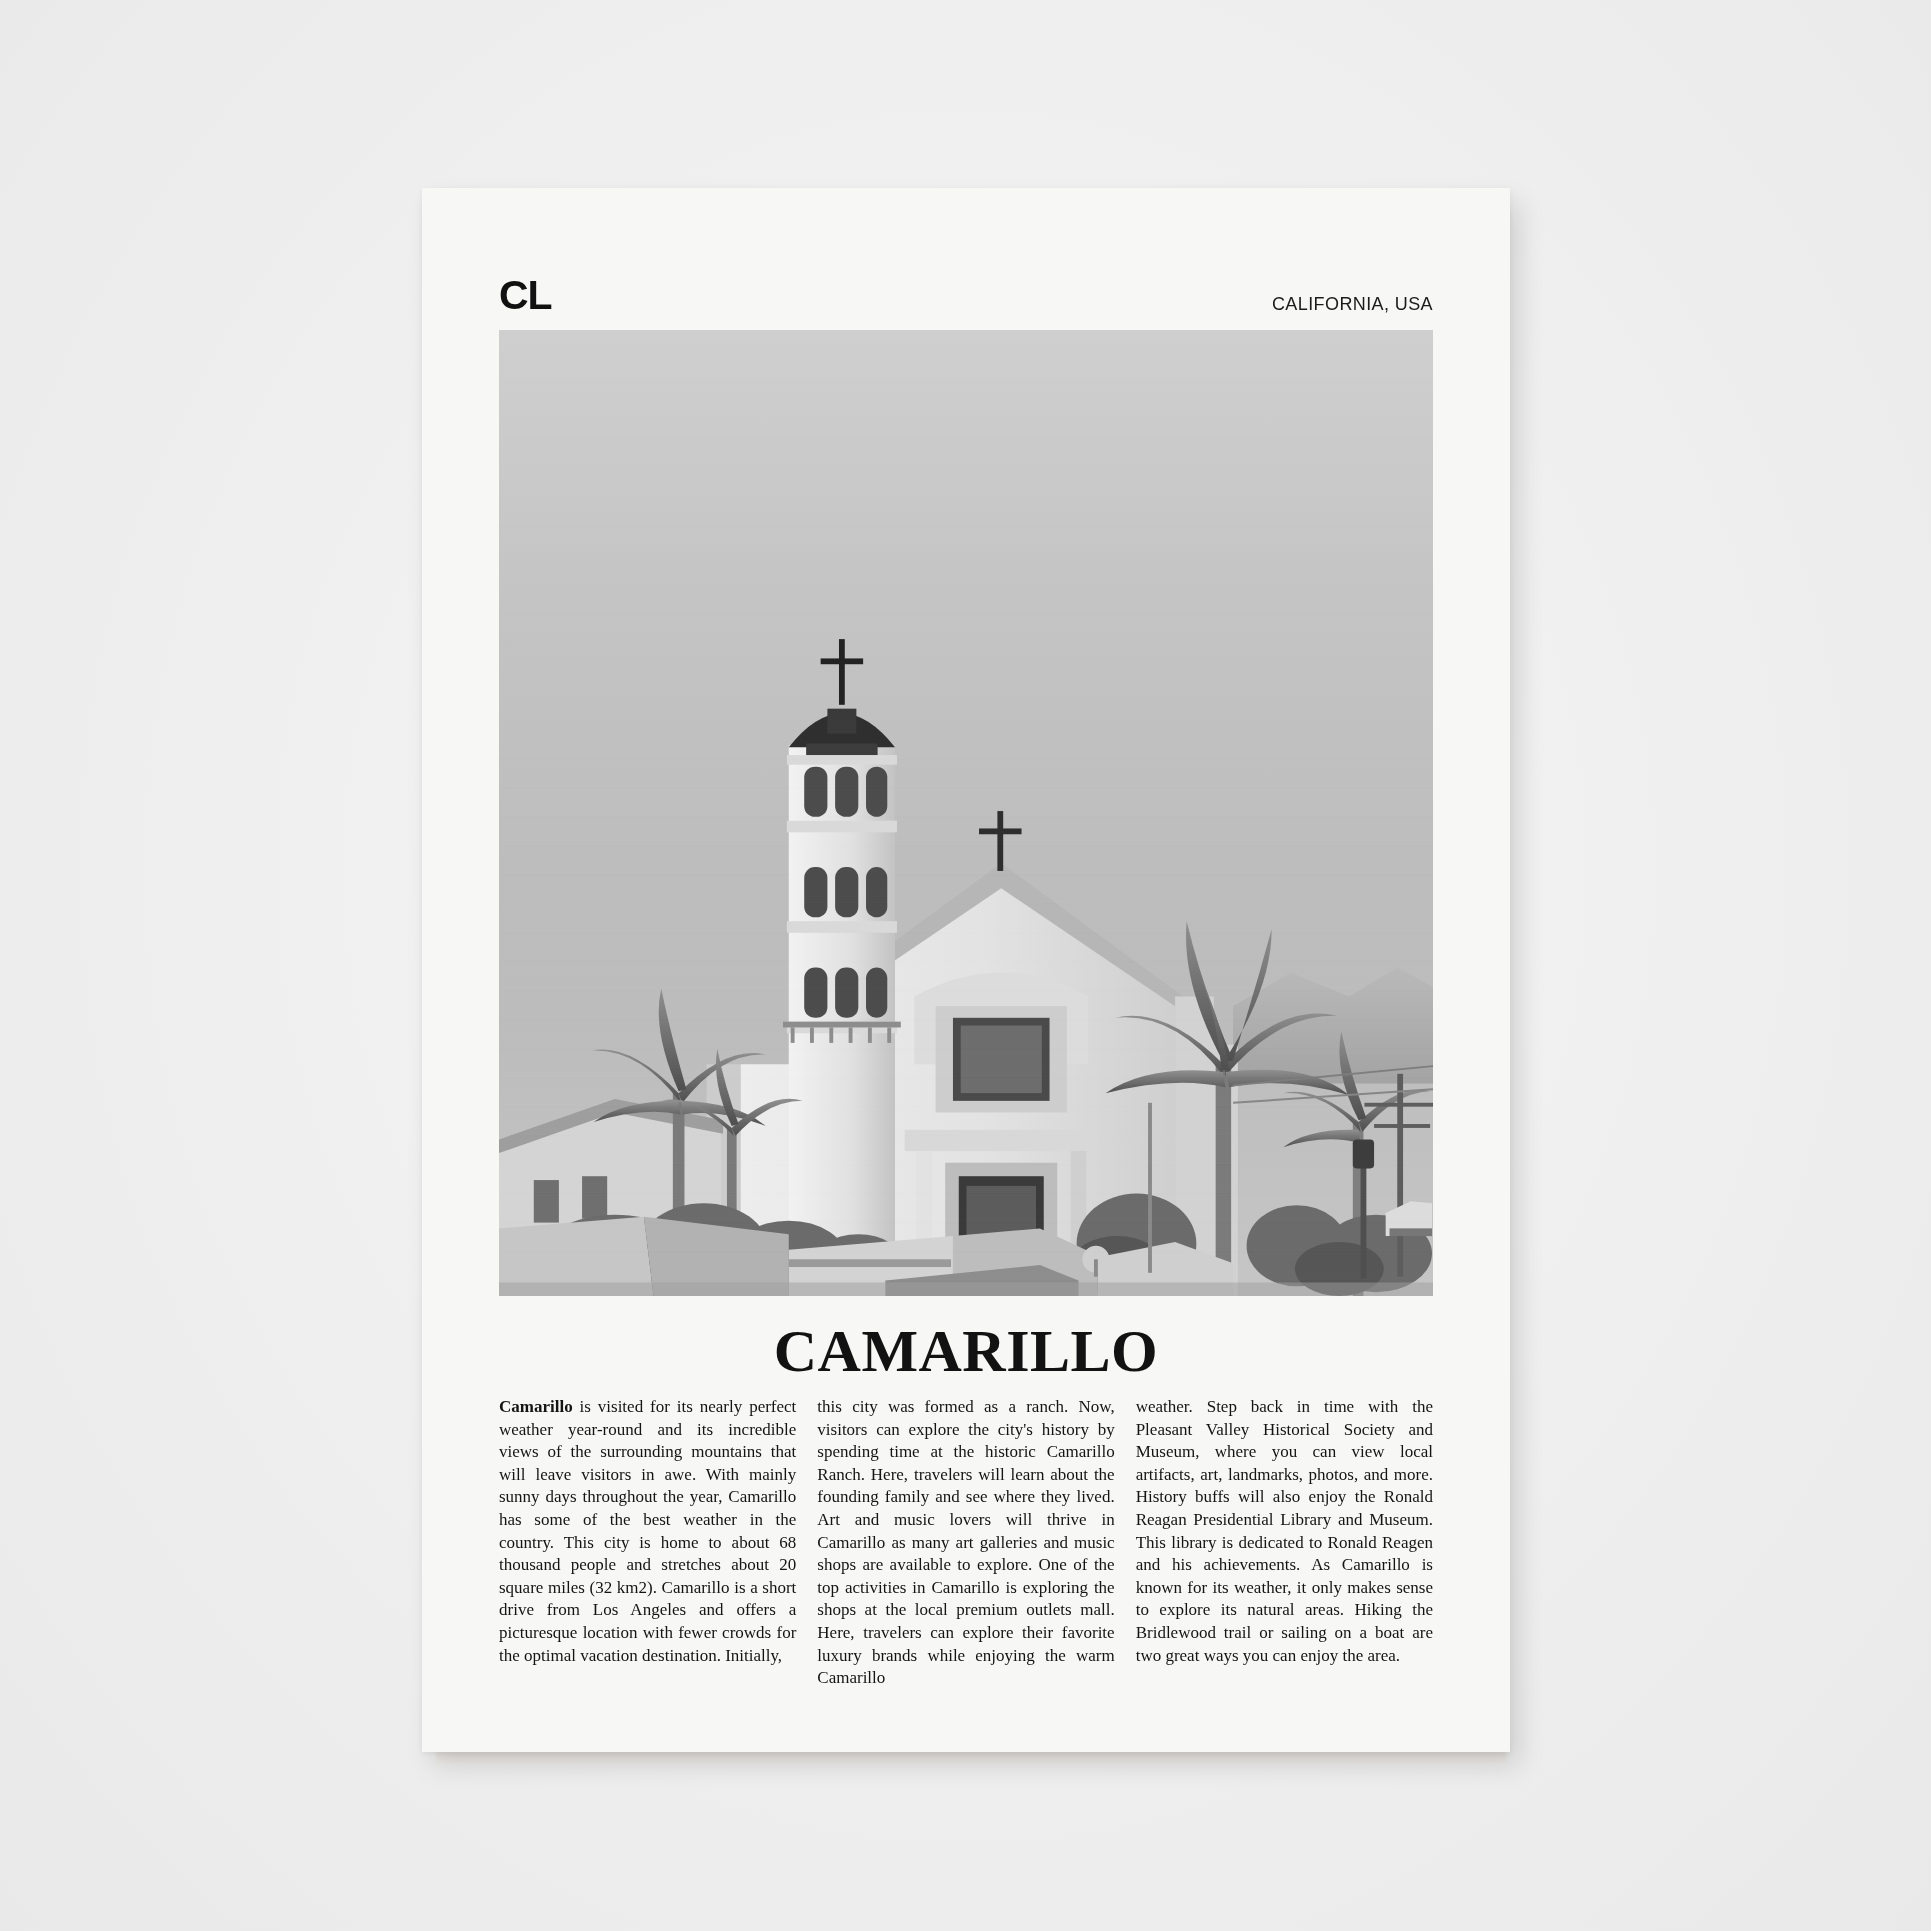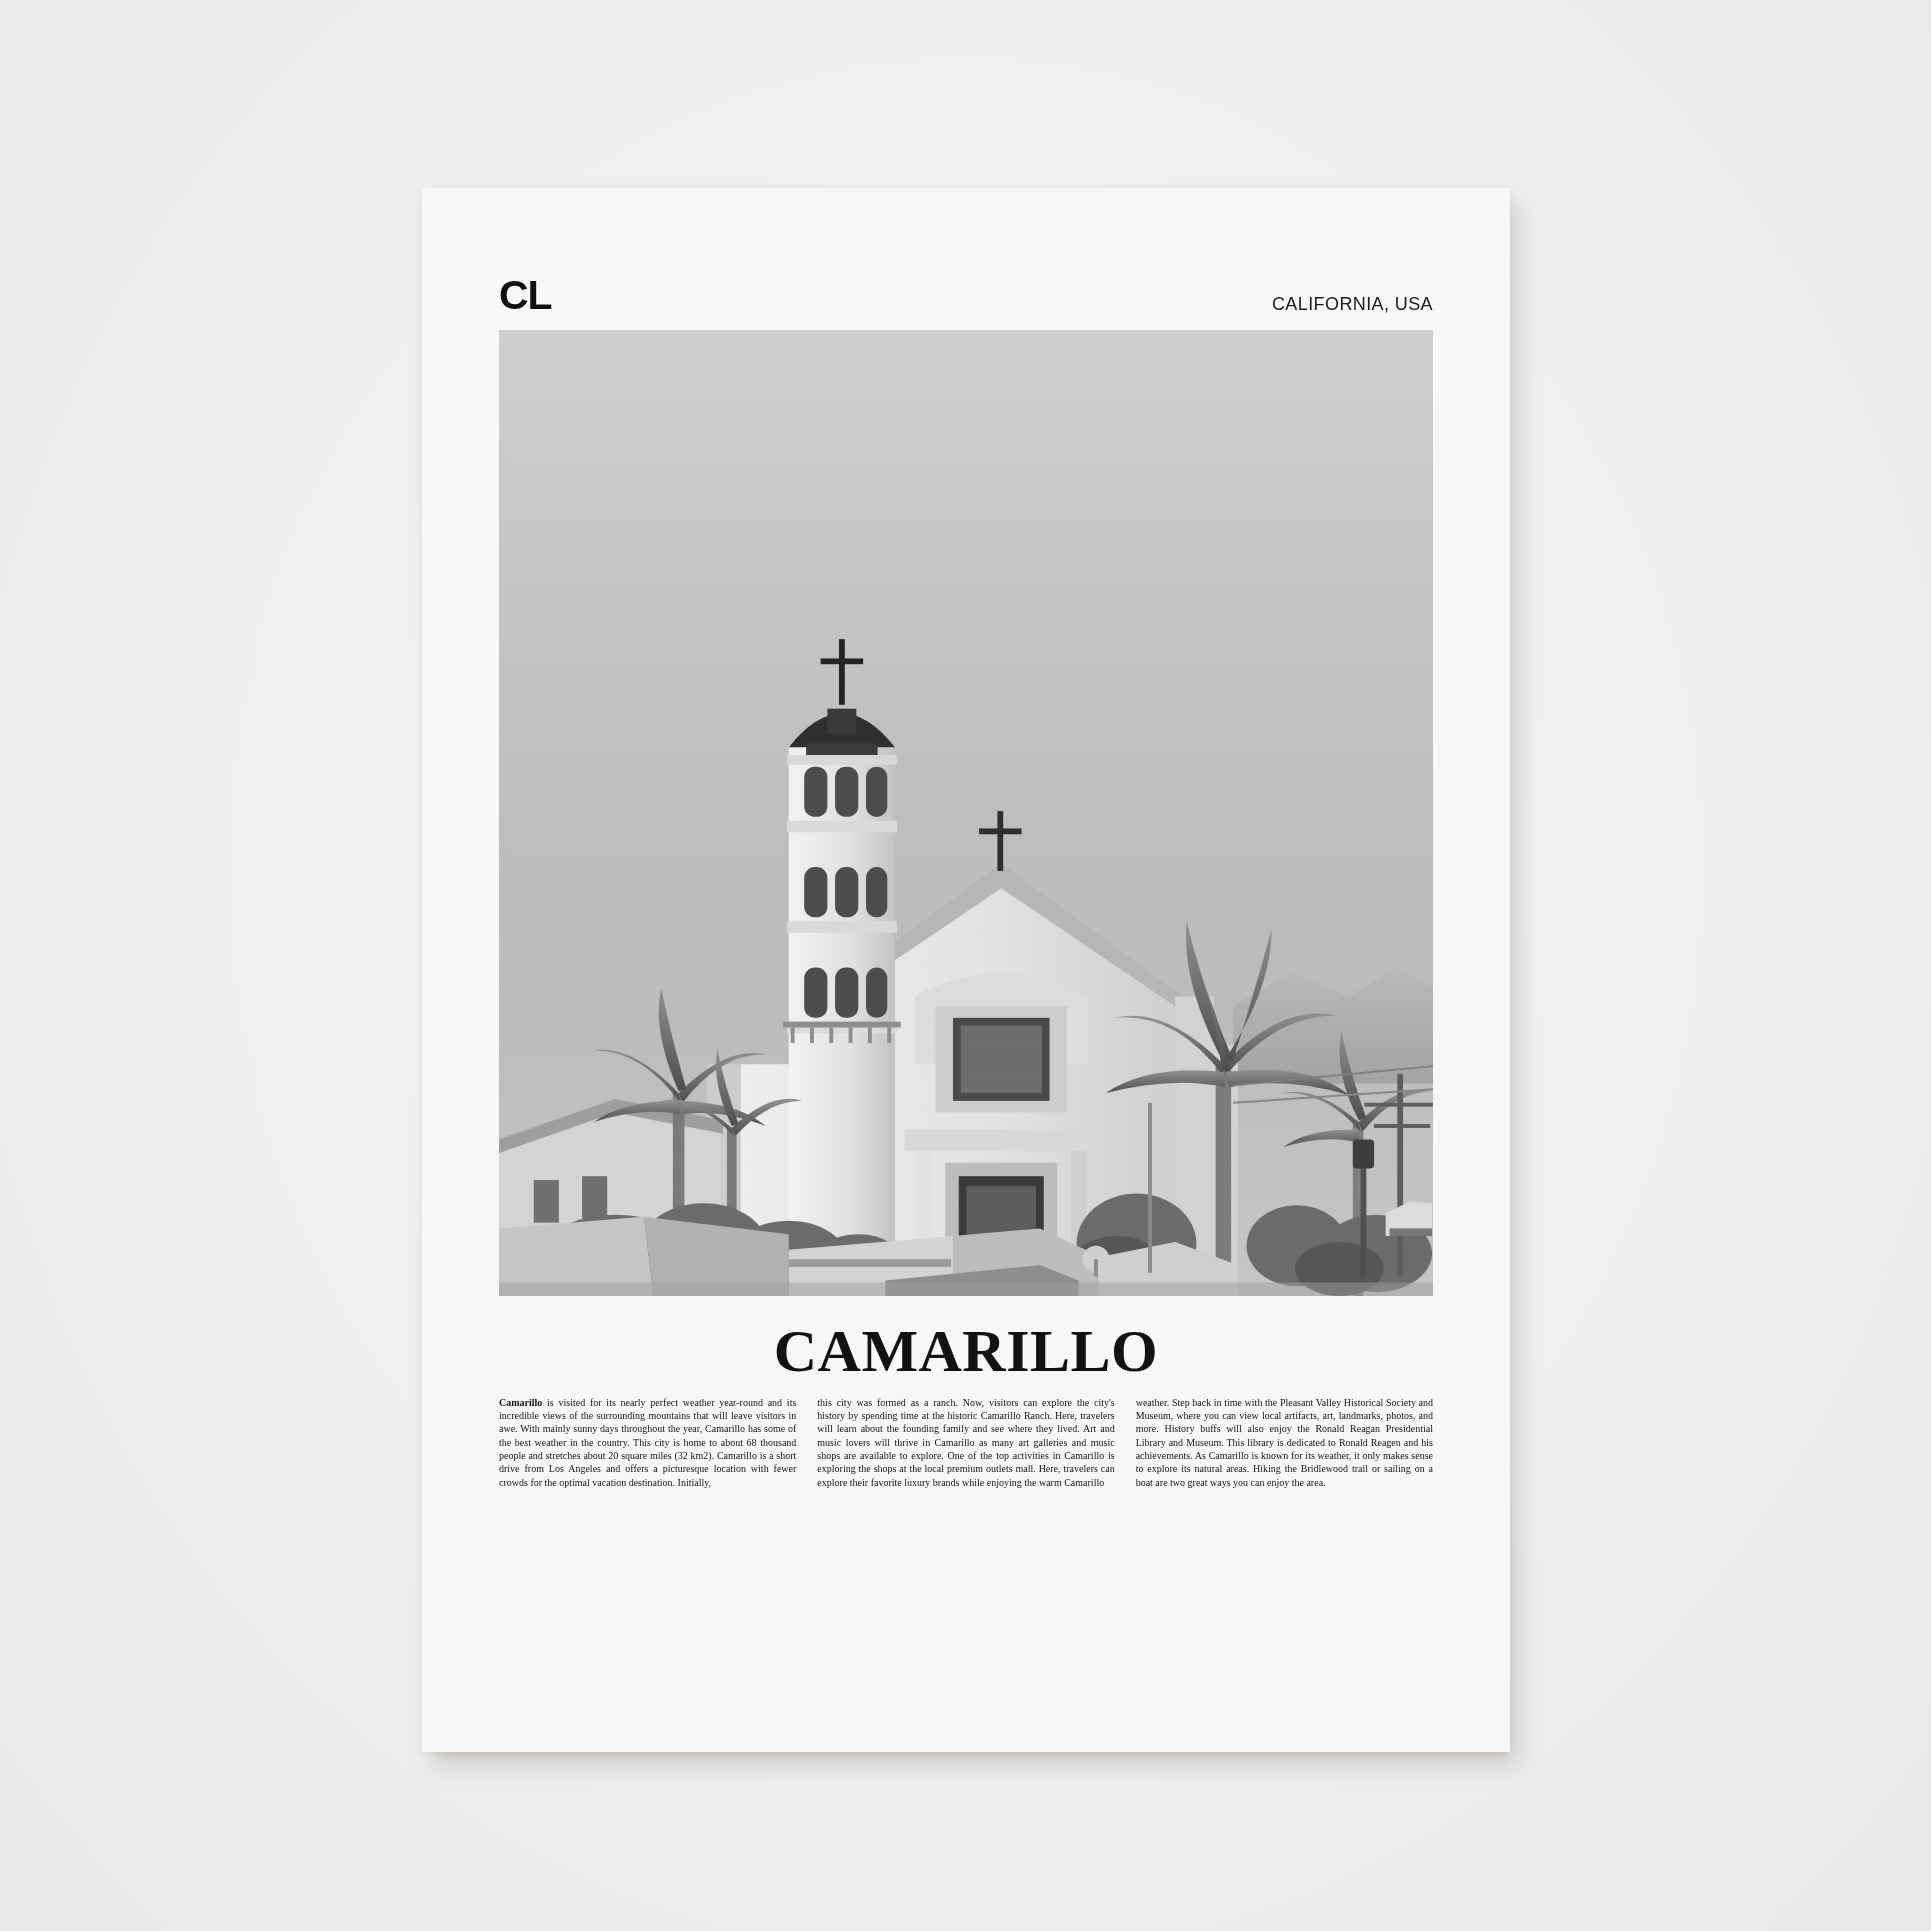--- a/index.html
+++ b/index.html
@@ -113,21 +113,21 @@
   }
 
   .columns {
     display: flex;
     gap: 21px;
   }
 
   .col {
     flex: 1 1 0;
     font-family: "Liberation Serif", serif;
-    font-size: 10px;
+    font-size: 17px;
     line-height: 1.33;
     text-align: justify;
     text-justify: inter-word;
     color: #141414;
     hyphens: auto;
   }
 
   .col b { font-weight: bold; }
 
   .shadow-strip {

